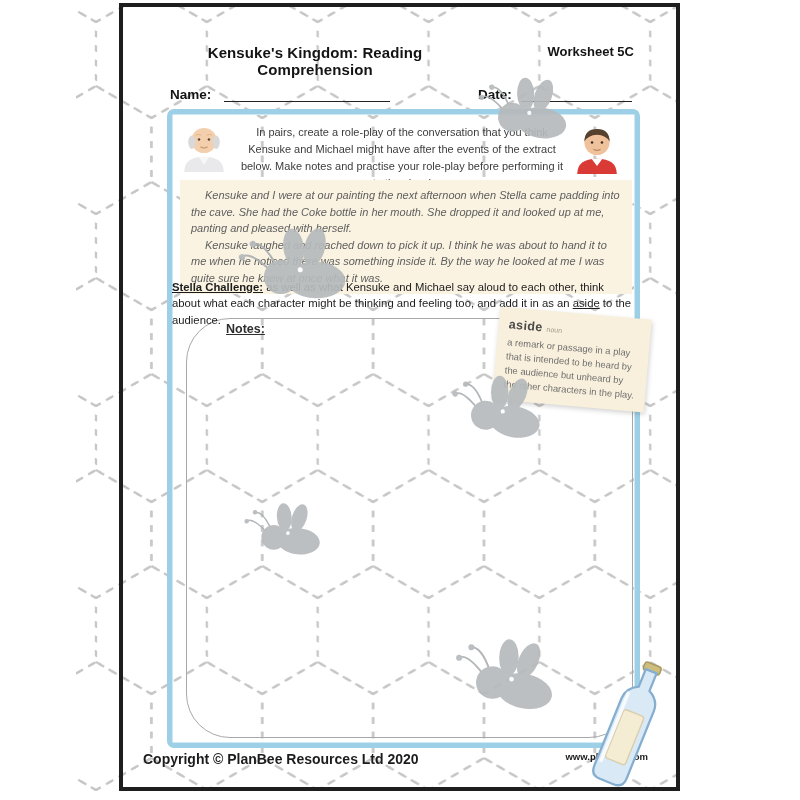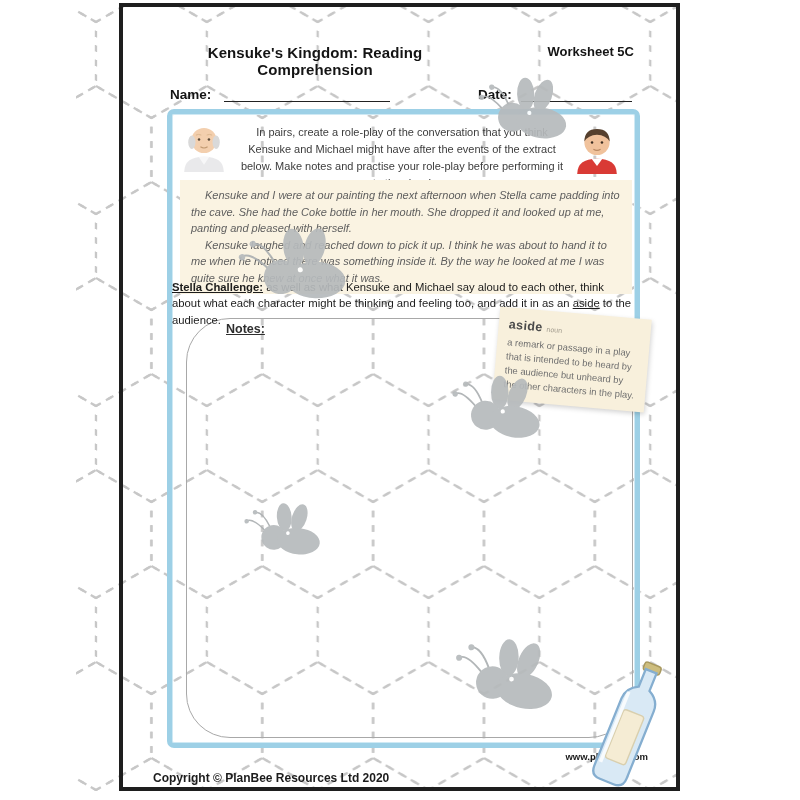--- a/index.html
+++ b/index.html
@@ -78,21 +78,21 @@
   #aside-definition{font-size:9.4px;color:#6f6f6f;line-height:1.5;margin-top:3px;}
   
   .bee{z-index:30;opacity:.92;}
   #bee-date{left:478px;top:74px;width:96px;transform:rotate(-8deg);}
   #bee-extract{left:239px;top:224px;width:114px;transform:rotate(-14deg);}
   #bee-aside{left:451px;top:372px;width:97px;transform:rotate(-6deg);}
   #bee-mid{left:244px;top:500px;width:82px;transform:rotate(-10deg);}
   #bee-bottom{left:454px;top:635px;width:108px;transform:rotate(-4deg);}
   #bottle{left:601px;top:657px;width:58px;z-index:13;transform:rotate(22deg);}
   
-  #footer-copyright{left:153px;top:751px;font-size:12px;font-weight:bold;color:#1c1c1c;z-index:10;margin-top:20px;}
+  #footer-copyright{left:143px;top:751px;font-size:14px;font-weight:bold;color:#1c1c1c;z-index:10;}
   #footer-website{right:152px;top:751px;font-size:9.5px;font-weight:bold;color:#1c1c1c;z-index:10;}
 </style>
 </head>
 <body>
 
 <svg width="0" height="0" style="position:absolute" aria-hidden="true">
   <defs>
     <g id="bee-shape">
       <path d="M26,33 Q13,14 6,18" fill="none" stroke="#acb0b2" stroke-width="1.8"></path>
       <circle cx="6" cy="18" r="2.8" fill="#b6babc"></circle>

